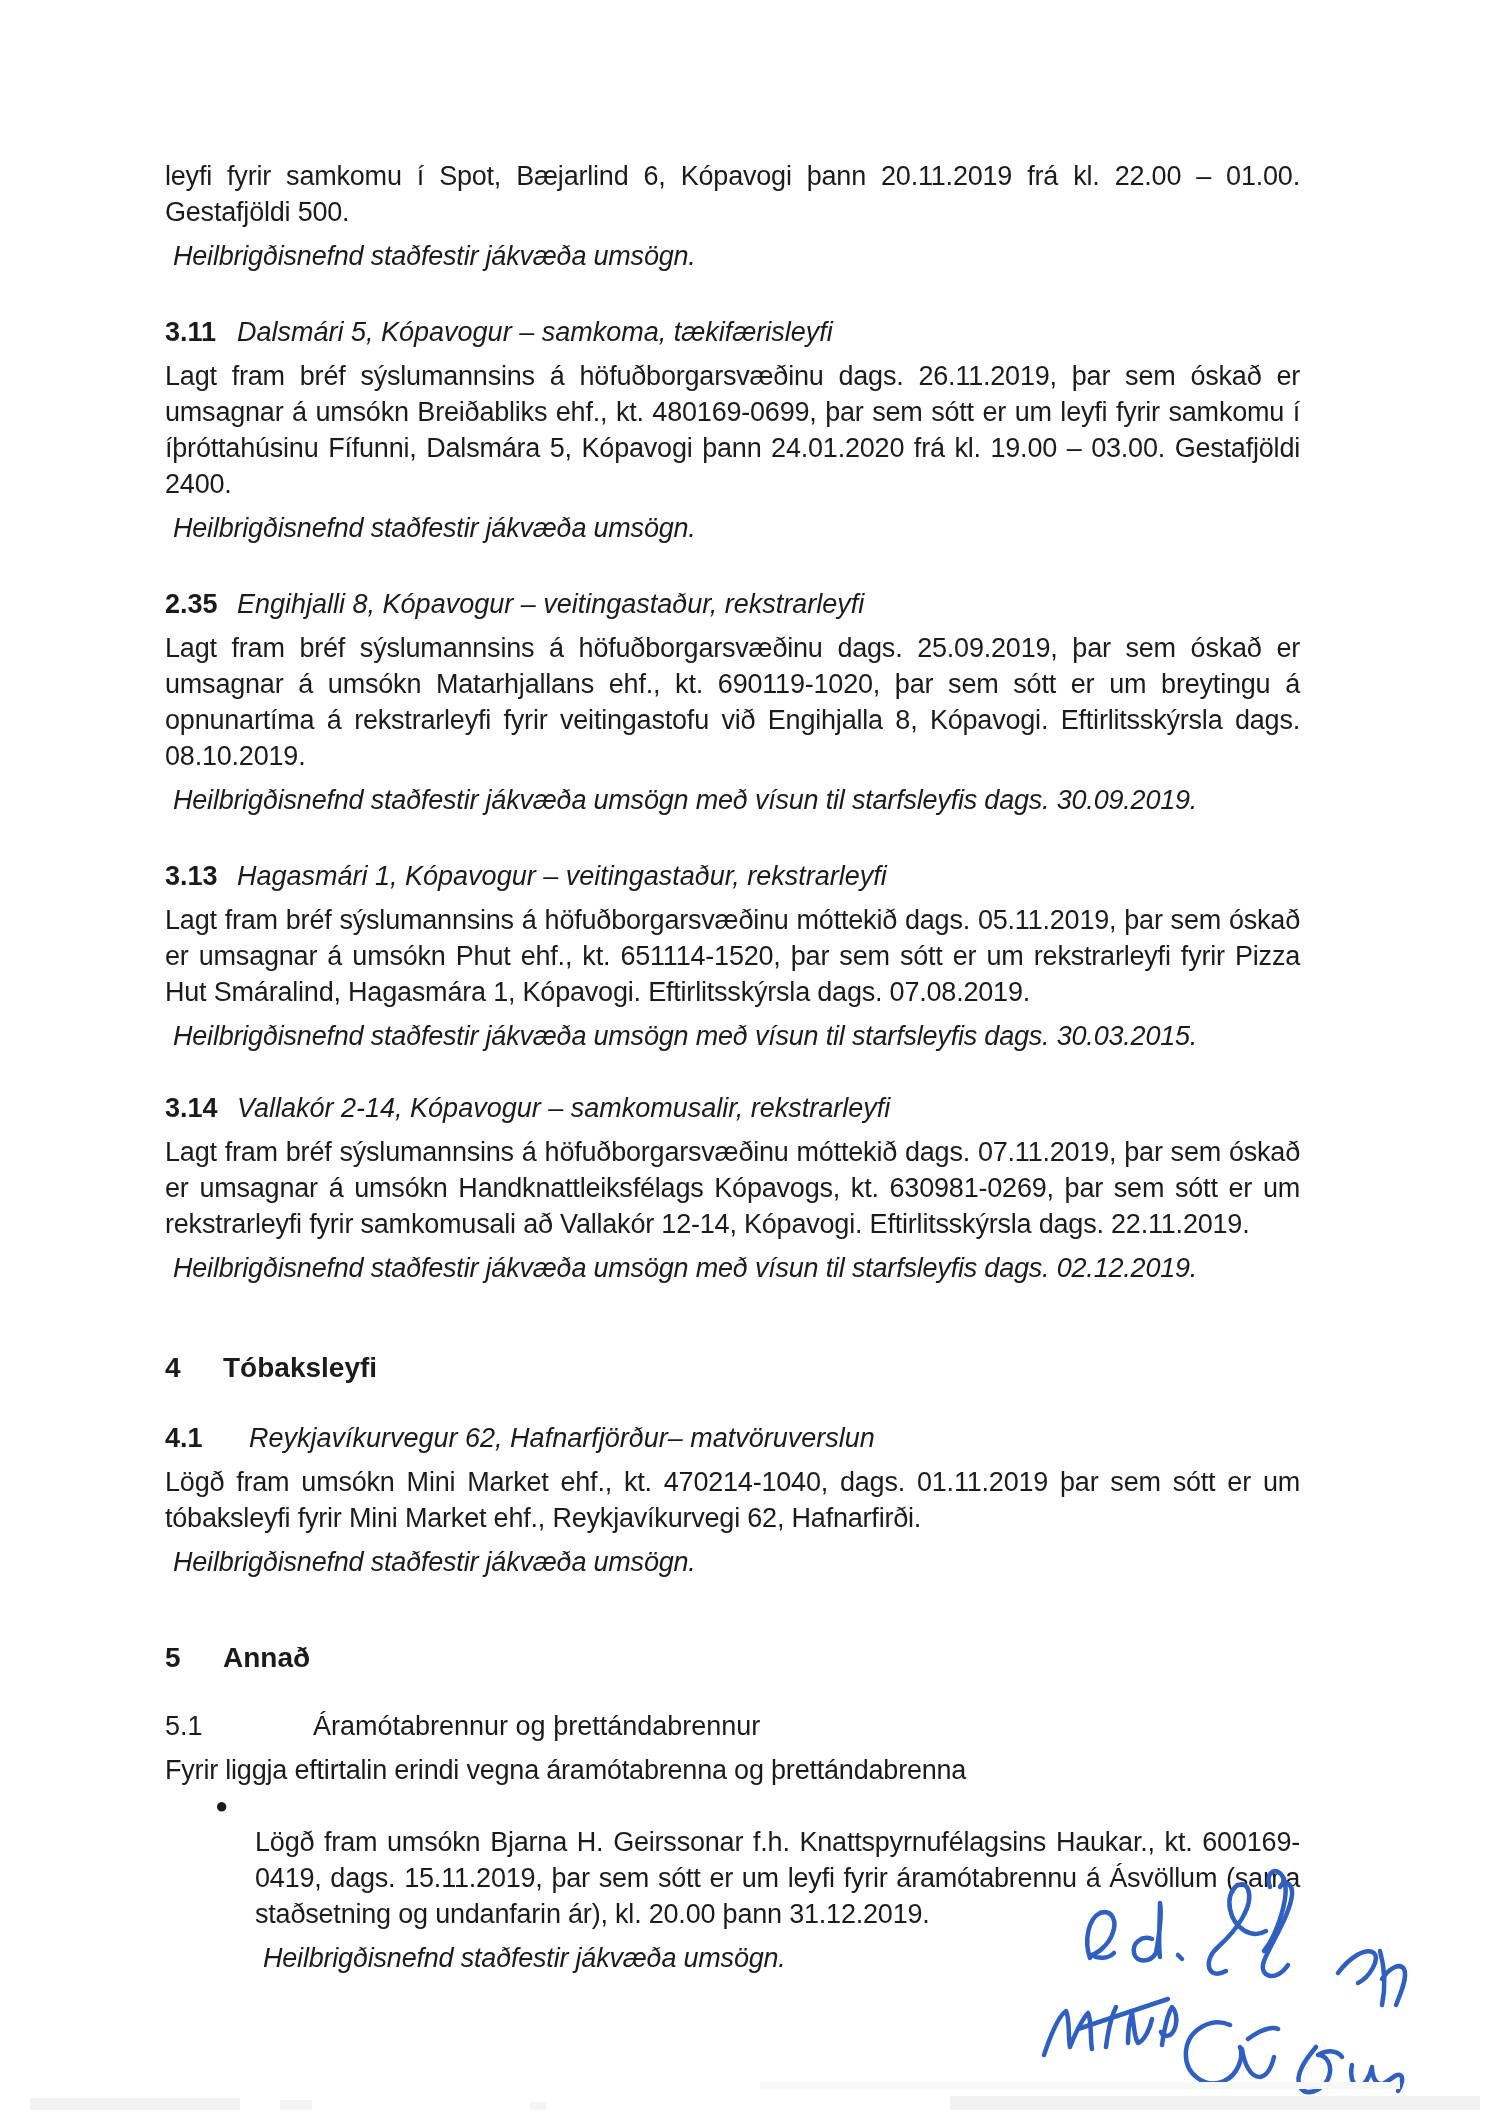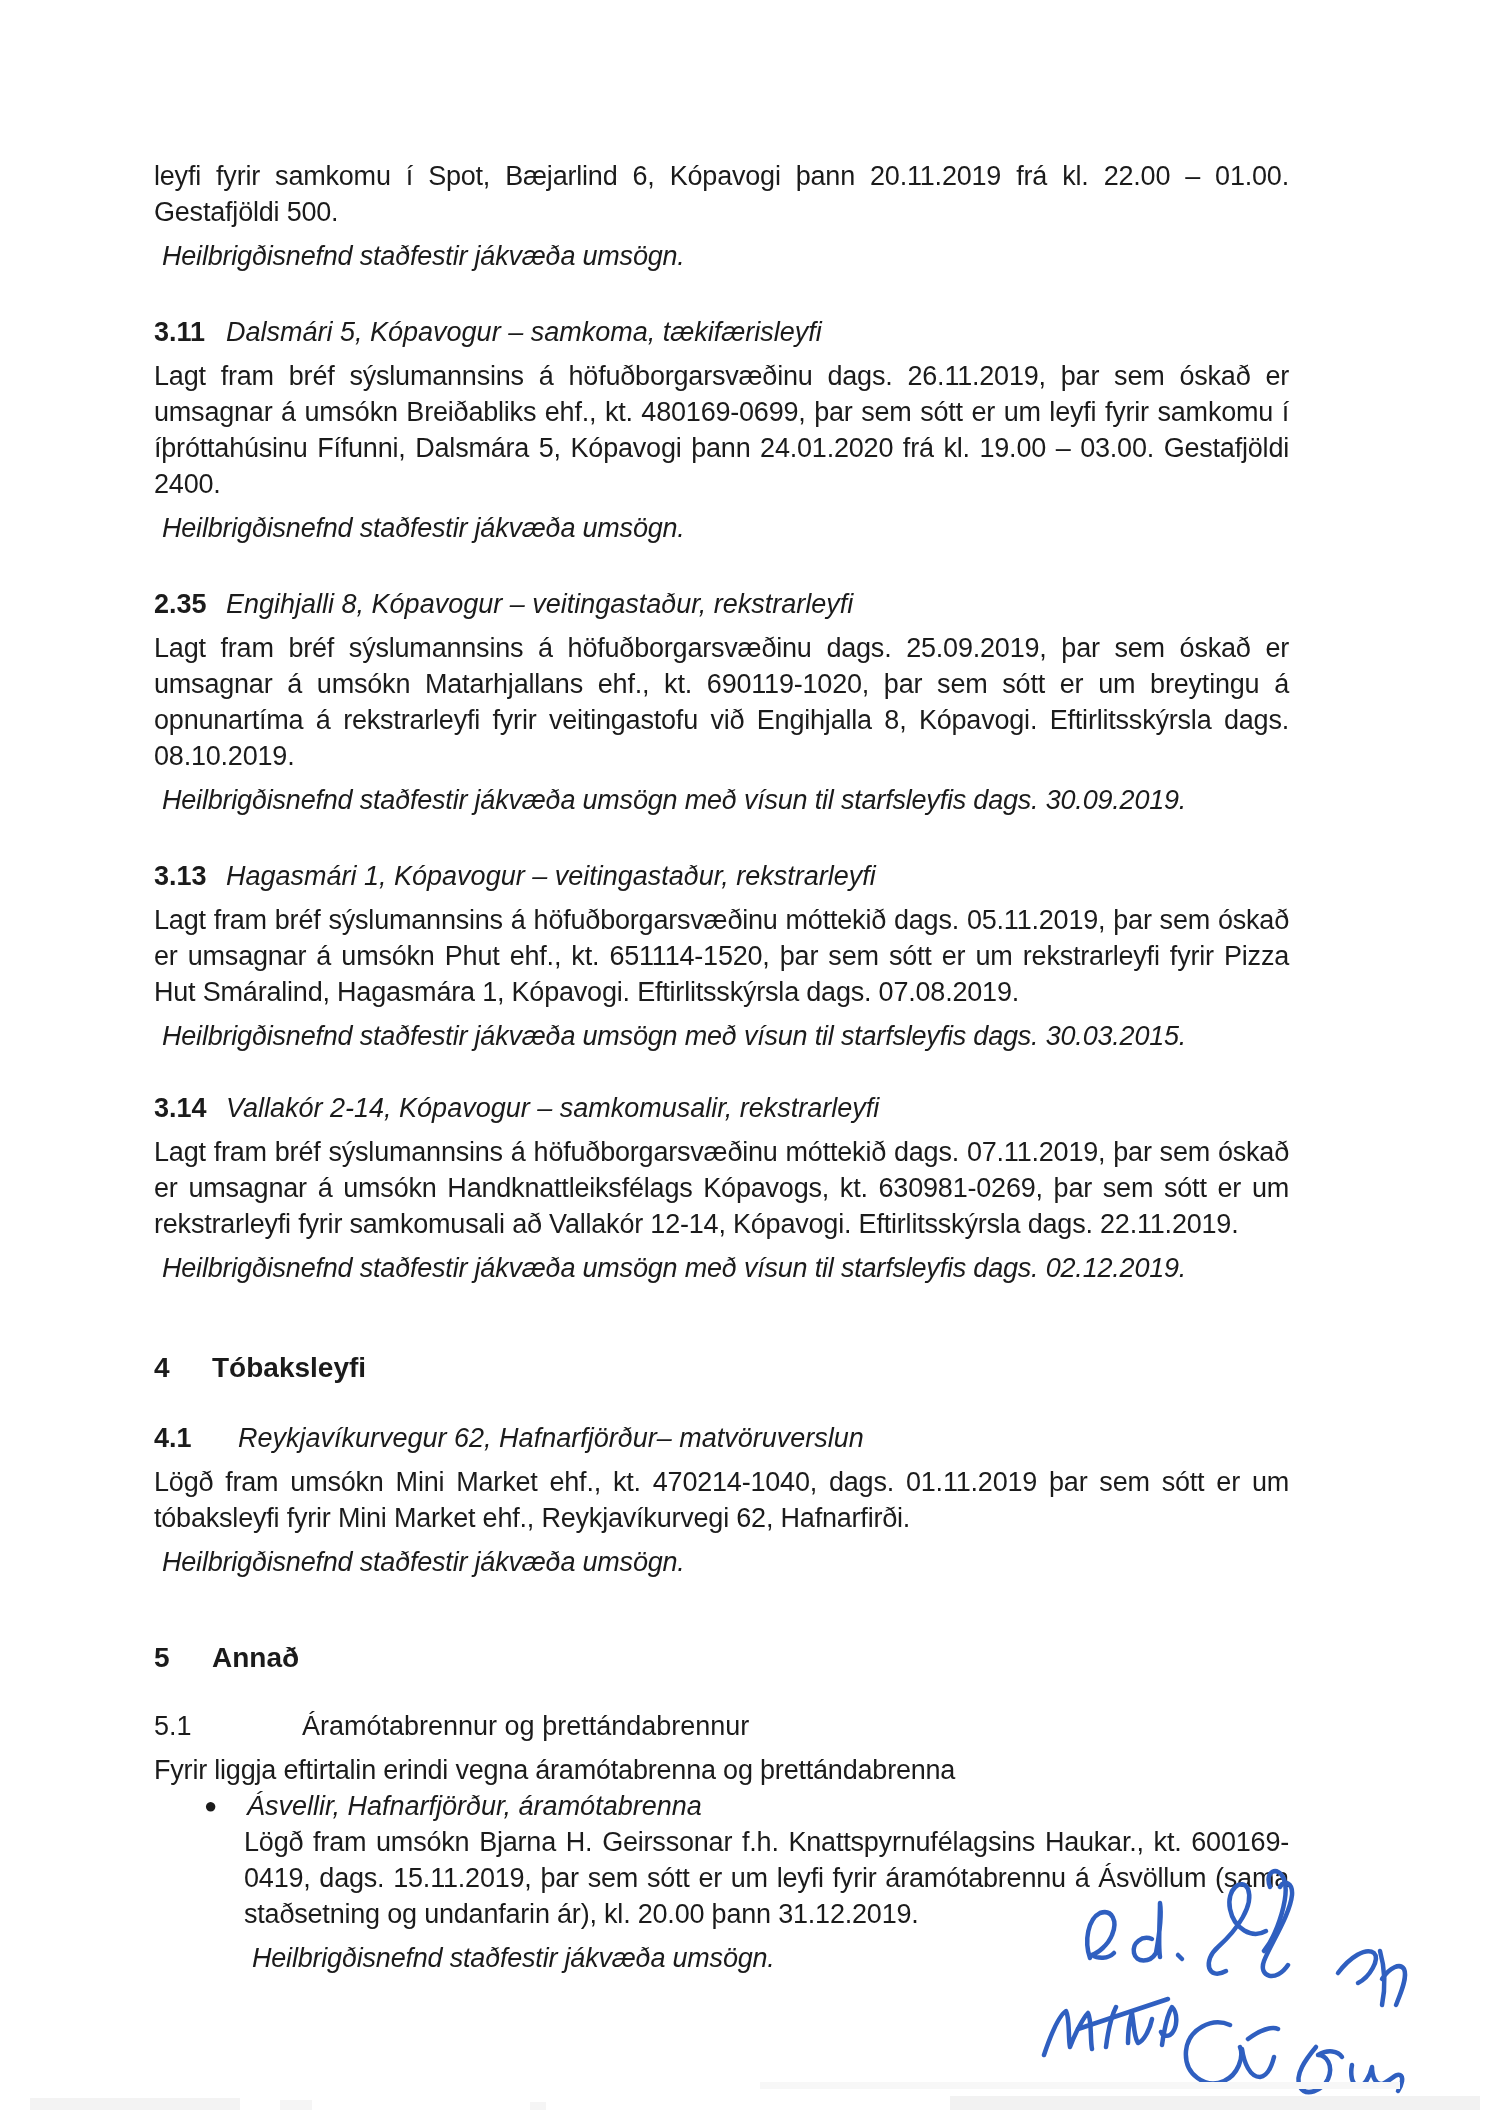--- a/index.html
+++ b/index.html
@@ -6,21 +6,21 @@
   .page{
     position:relative;
     width:1500px;height:2122px;
     background:#ffffff;
     font-family:"Liberation Sans",sans-serif;
     color:#1b1b1b;
     overflow:hidden;
   }
   .content{
     position:absolute;
-    left:154px;top:158px;
+    left:165px;top:158px;
     width:1135px;
   }
   .para{
     font-size:27px;line-height:36px;
     text-align:justify;
     letter-spacing:-0.2px;
     margin:0;
   }
   .verdict{
     font-size:27px;line-height:36px;
@@ -136,21 +136,20 @@
       <span class="title">Annað</span>
     </div>
     <div class="sec-head sub51">
       <span class="num">5.1</span>
       <span class="title">Áramótabrennur og þrettándabrennur</span>
     </div>
     <p class="para lead">Fyrir liggja eftirtalin erindi vegna áramótabrenna og þrettándabrenna</p>
 
     <div class="bullet-row">
       <span class="marker">●</span>
-      <span class="b-title">Ásvellir, Hafnarfjörður, áramótabrenna</span>
     </div>
     <div class="indent-block">
       <p class="para">Lögð fram umsókn Bjarna H. Geirssonar f.h. Knattspyrnufélagsins Haukar., kt. 600169-0419, dags. 15.11.2019, þar sem sótt er um leyfi fyrir áramótabrennu á Ásvöllum (sama staðsetning og undanfarin ár), kl. 20.00 þann 31.12.2019.</p>
       <p class="verdict">Heilbrigðisnefnd staðfestir jákvæða umsögn.</p>
     </div>
 
   </div>
 
   <svg class="sig" viewBox="0 0 460 262" fill="none" stroke="#2f5fc0" stroke-width="4.5" stroke-linecap="round" stroke-linejoin="round">
 

